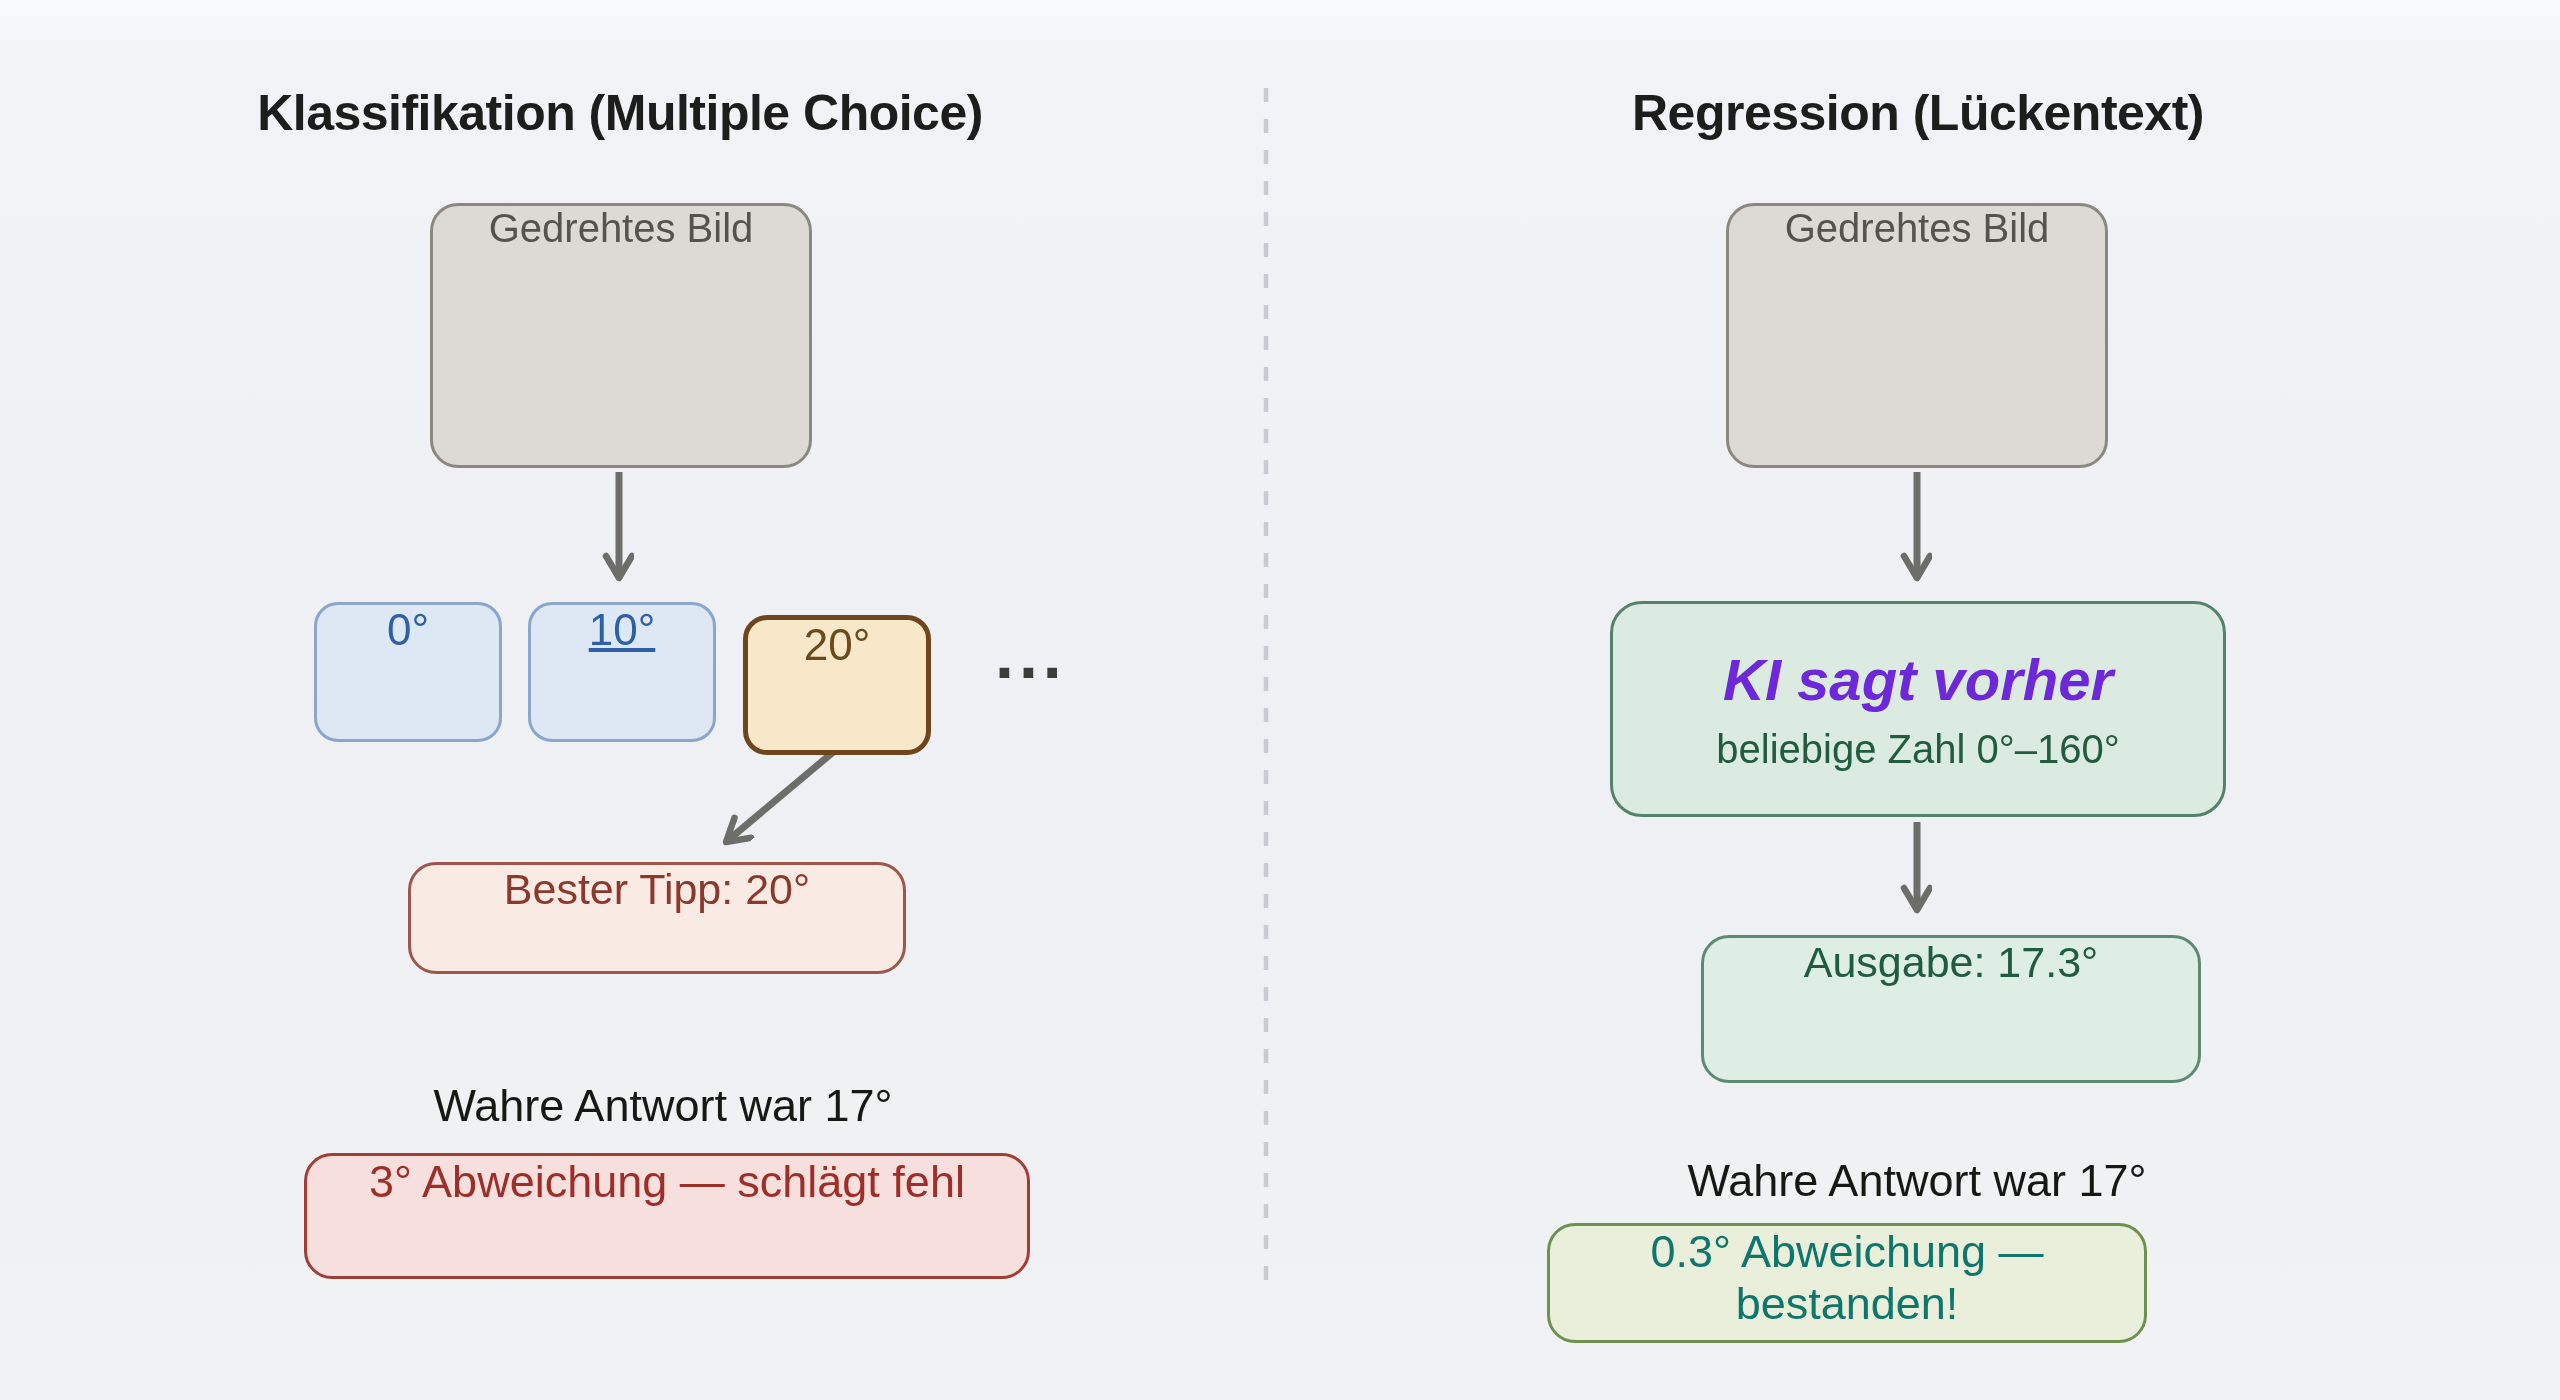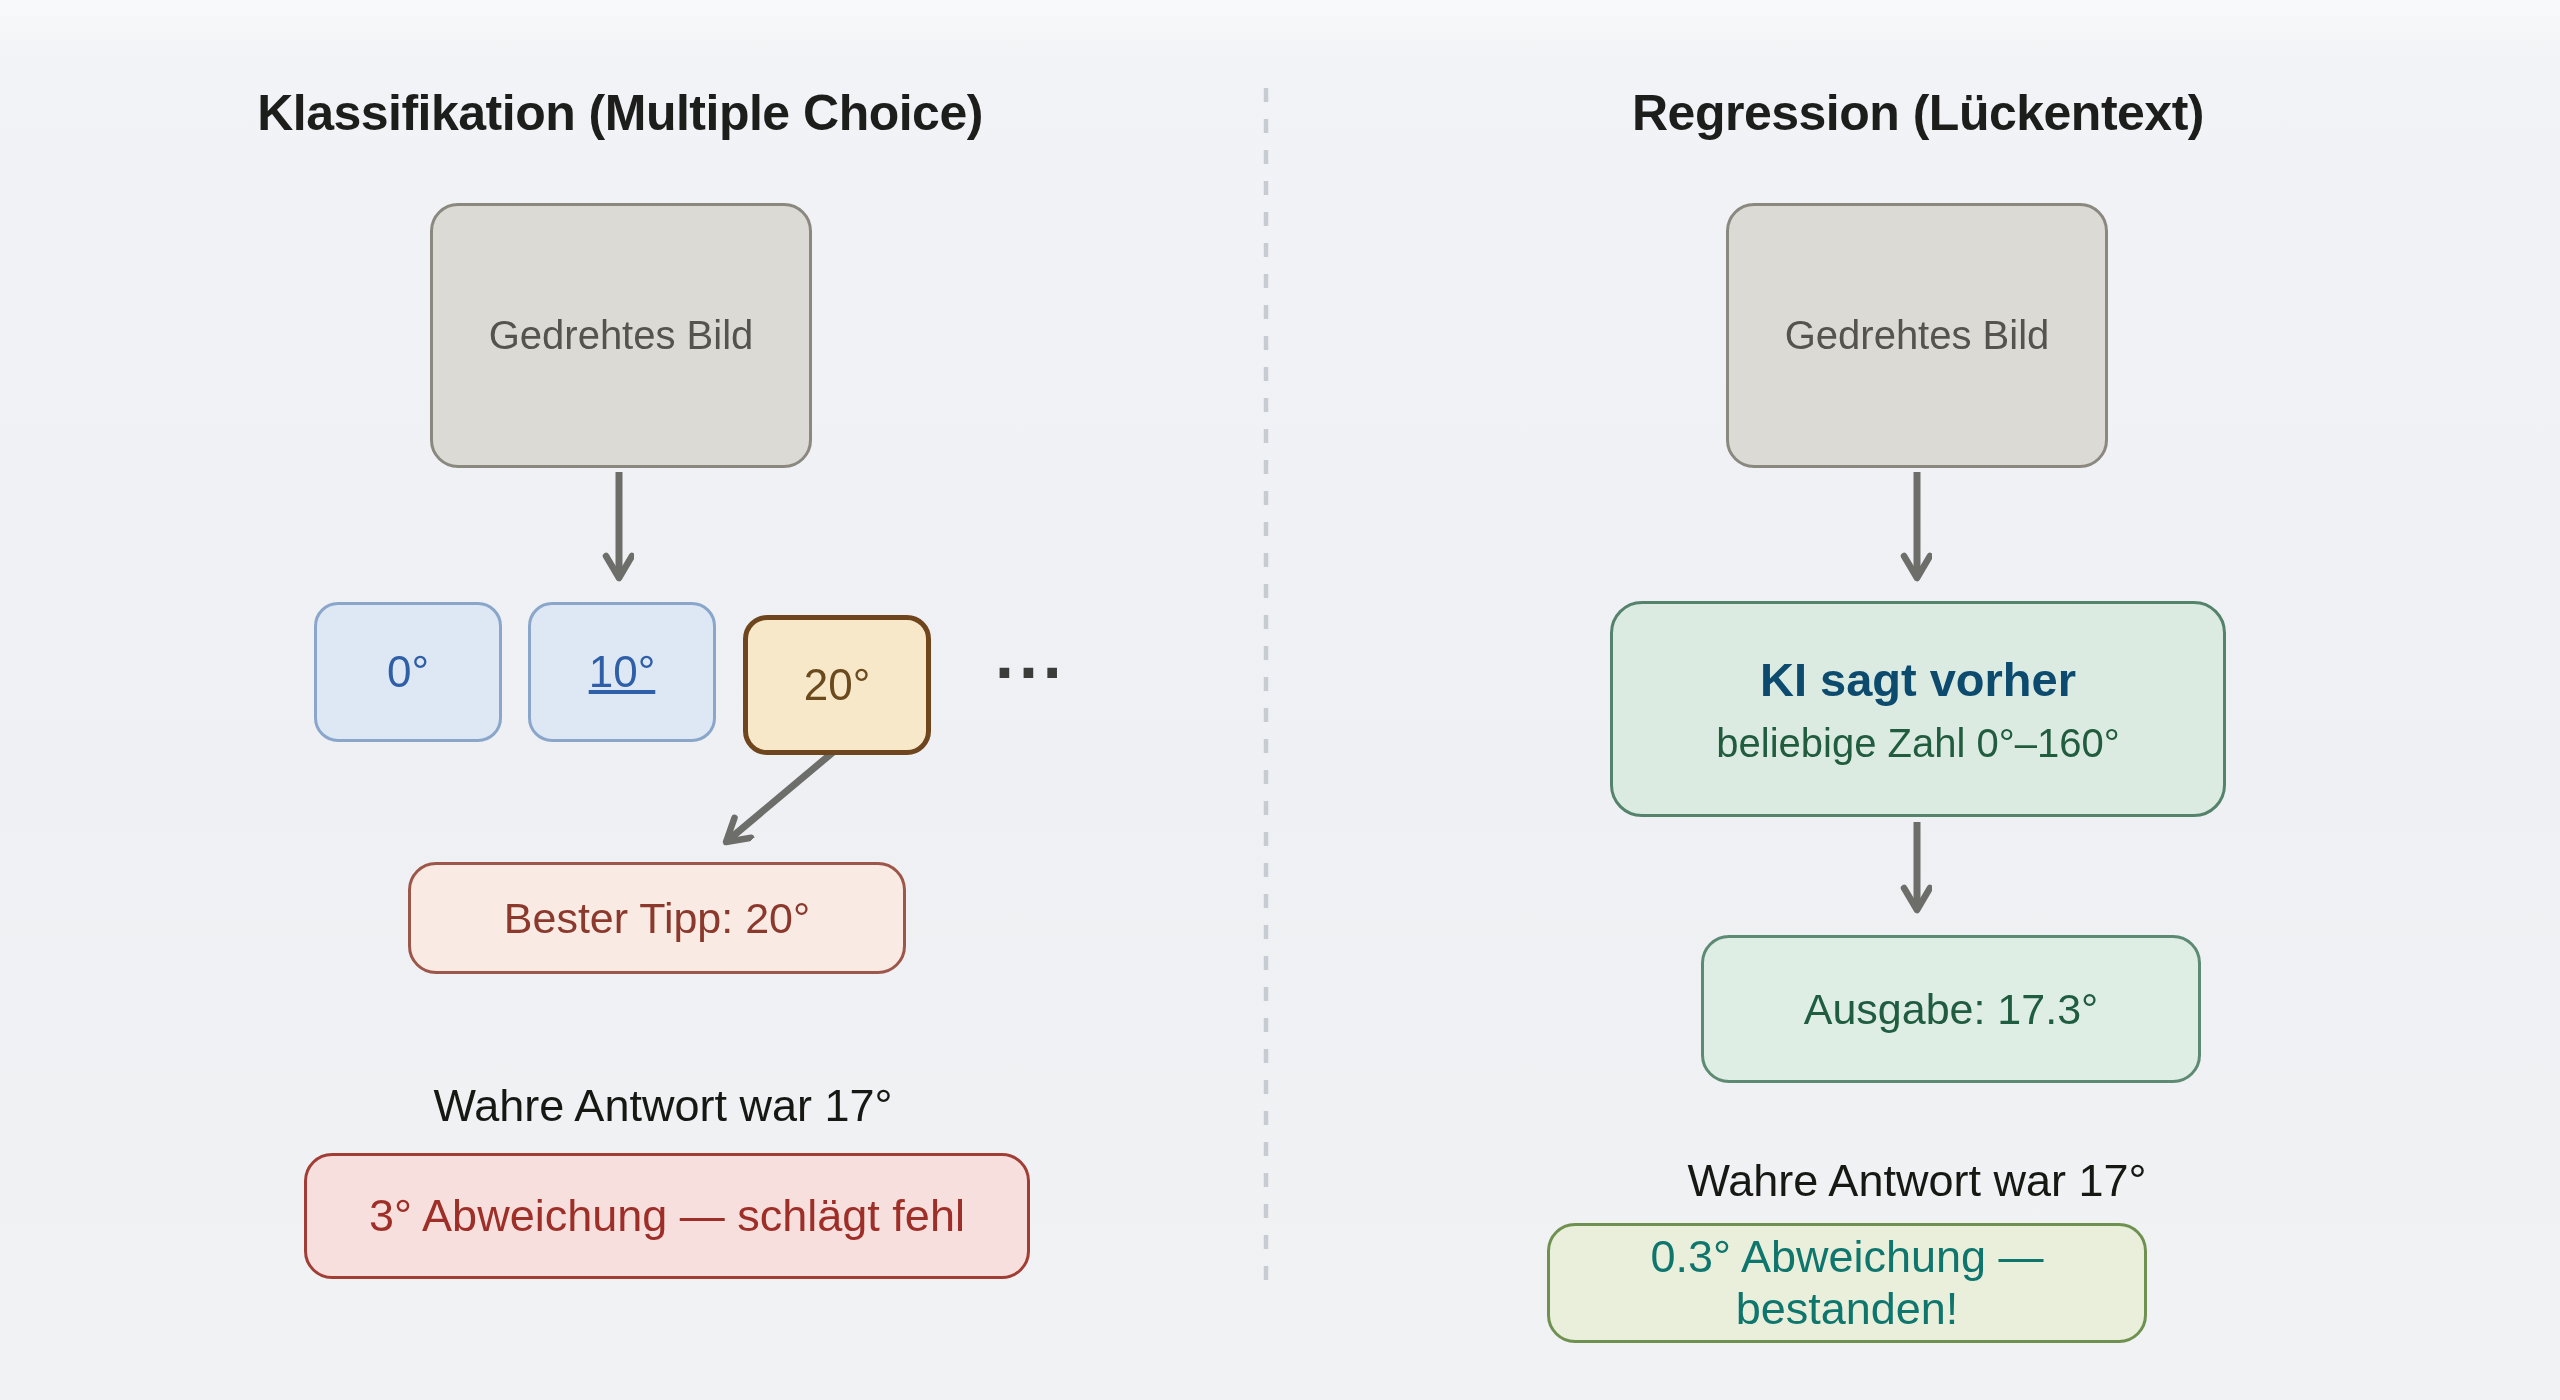--- a/index.html
+++ b/index.html
@@ -23,21 +23,20 @@
     font-size: 50px;
     font-weight: bold;
     color: #1d1d1b;
     text-align: center;
     letter-spacing: -0.5px;
   }
 
   .box {
     box-sizing: border-box;
     display: flex;
-    align-items: center;
     justify-content: center;
     text-align: center;
   }
 
   .source-box {
     width: 382px; height: 265px;
     background: #dcdad5;
     border: 3px solid #8b897f;
     border-radius: 28px;
     color: #54534d;
@@ -94,23 +93,24 @@
 
   .predict-box {
     width: 616px; height: 216px;
     background: #dcebe1;
     border: 3.5px solid #55826a;
     border-radius: 32px;
     flex-direction: column;
     gap: 14px;
   }
   .predict-title {
-    font-size: 47px;
+    font-size: 58px;
     font-weight: bold;
-    color: #0c4a6e;
+    color: #6d28d9;
+    font-style: italic;
   }
   .predict-sub {
     font-size: 40px;
     color: #215c3e;
   }
 
   .output-box {
     width: 500px; height: 148px;
     background: #deeee5;
     border: 3.5px solid #5d8a73;

